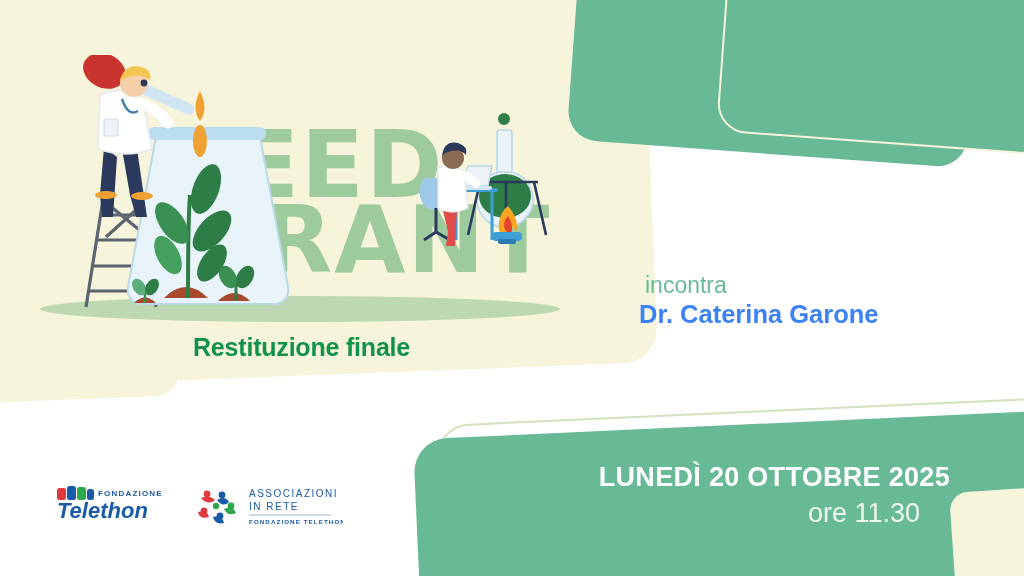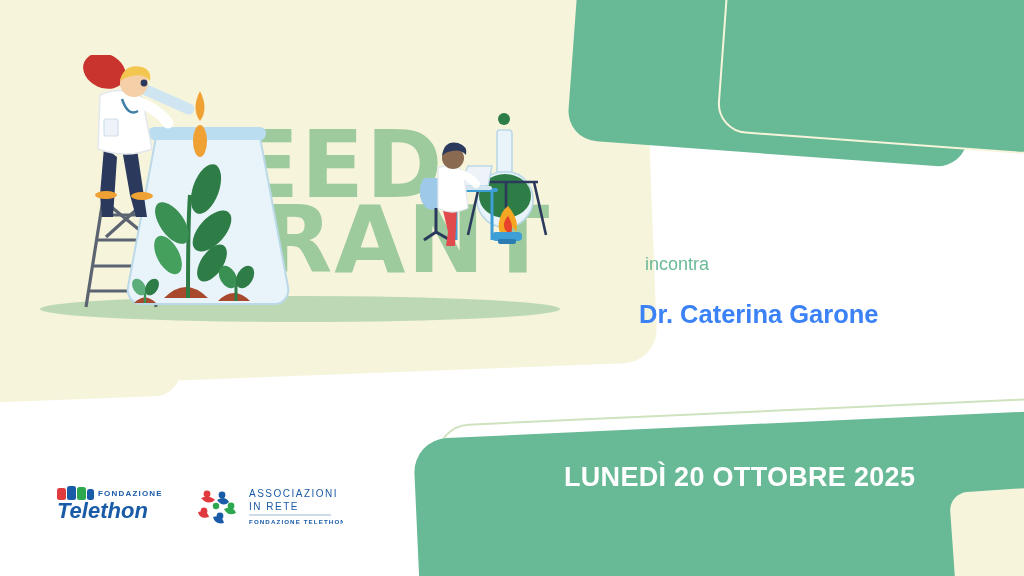--- a/index.html
+++ b/index.html
@@ -52,30 +52,30 @@
     background:#BCD9B4;border-radius:50%;}
 
   
   .illus-left{position:absolute;left:60px;top:55px;width:260px;height:270px;}
   .illus-right{position:absolute;left:420px;top:110px;width:180px;height:190px;}
 
   
   .headline{position:absolute;left:639px;top:158px;width:380px;
     color:#109349;font-weight:bold;font-size:25.5px;line-height:1.24;
     font-family:"Liberation Sans",sans-serif;letter-spacing:-.1px;}
-  .meets{position:absolute;left:645px;top:254px;color:#6BBA97;
-    font-size:18px;font-weight:normal;}
+  .meets{position:absolute;left:645px;top:272px;color:#6BBA97;
+    font-size:23px;font-weight:normal;}
   .speaker{position:absolute;left:639px;top:300px;color:#3b82f6;
     font-weight:bold;font-size:25.5px;}
 
   .subtitle{position:absolute;left:193px;top:333px;color:#10924B;
     font-weight:bold;font-size:25px;letter-spacing:-.2px;}
 
   
-  .date-line{position:absolute;left:564px;top:462px;width:370px;text-align:left;
+  .date-line{position:absolute;left:580px;top:462px;width:370px;text-align:right;
     color:#ffffff;font-weight:bold;font-size:27px;letter-spacing:.3px;}
   .time-line{position:absolute;left:550px;top:498px;width:370px;text-align:right;
     color:#EFF7F1;font-weight:normal;font-size:27px;}
 
   
   .logo-telethon{position:absolute;left:55px;top:483px;width:112px;height:42px;}
   .logo-assoc{position:absolute;left:193px;top:483px;width:150px;height:44px;}
   .logo-txt{font-family:"Liberation Sans",sans-serif;}
 </style>
 </head>
@@ -214,25 +214,27 @@
 
       <path d="M18 58 q18 -8 26 6 l4 34 q-16 8 -30 0z" fill="#FFFFFF" stroke="#E3E8EE" stroke-width="1.3"></path>
 
       <path d="M40 64 q10 2 16 10" stroke="#FFFFFF" stroke-width="8" fill="none" stroke-linecap="round"></path>
 
       <circle cx="33" cy="48" r="11" fill="#8A6A50"></circle>
       <path d="M22 46 q2 -16 16 -13 q10 3 8 12 q-5 -6 -14 -4 q-7 1 -10 5z" fill="#2B3A5C"></path>
     </g>
   </svg>
 
+  <div class="subtitle">Restituzione finale</div>
 
   <div class="meets">incontra</div>
   <div class="speaker">Dr. Caterina Garone</div>
 
   <div class="date-line">LUNEDÌ 20 OTTOBRE 2025</div>
+  <div class="time-line">ore 11.30</div>
 
   <svg class="logo-telethon" viewBox="0 0 112 42">
     <g>
       <rect x="2" y="5" width="9" height="12" rx="2.5" fill="#E03A3E"></rect>
       <rect x="12" y="3" width="9" height="14" rx="2.5" fill="#1A5BA8"></rect>
       <rect x="22" y="4" width="9" height="13" rx="2.5" fill="#2EA84F"></rect>
       <rect x="32" y="6" width="7" height="11" rx="2.5" fill="#1A5BA8"></rect>
     </g>
     <text class="logo-txt" x="43" y="13" font-size="8" letter-spacing="1.2" font-weight="bold" fill="#1A5BA8">FONDAZIONE</text>
     <text class="logo-txt" x="2" y="35" font-size="22" font-weight="bold" font-style="italic" fill="#1A5BA8">Telethon</text>

